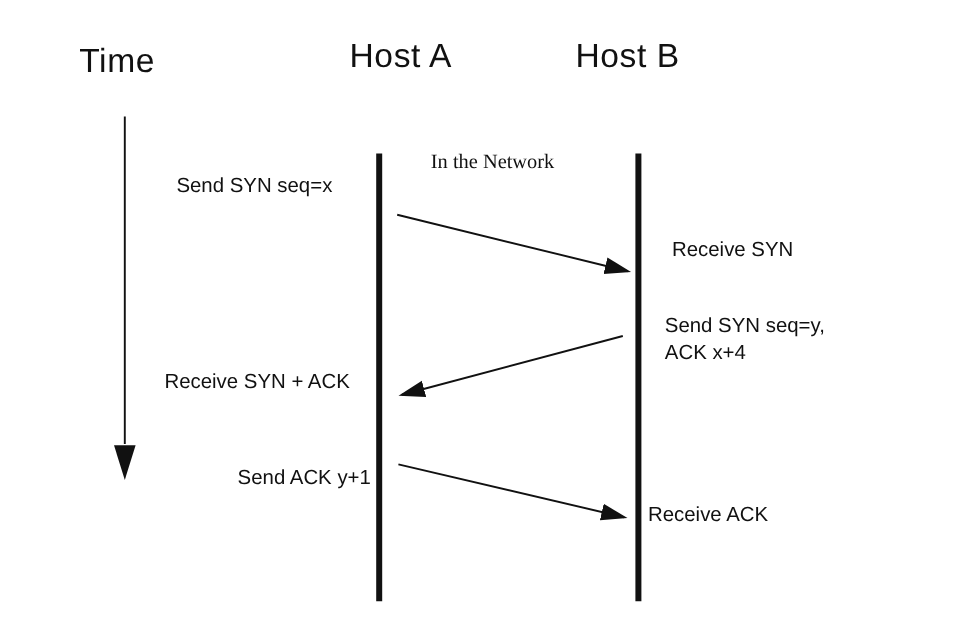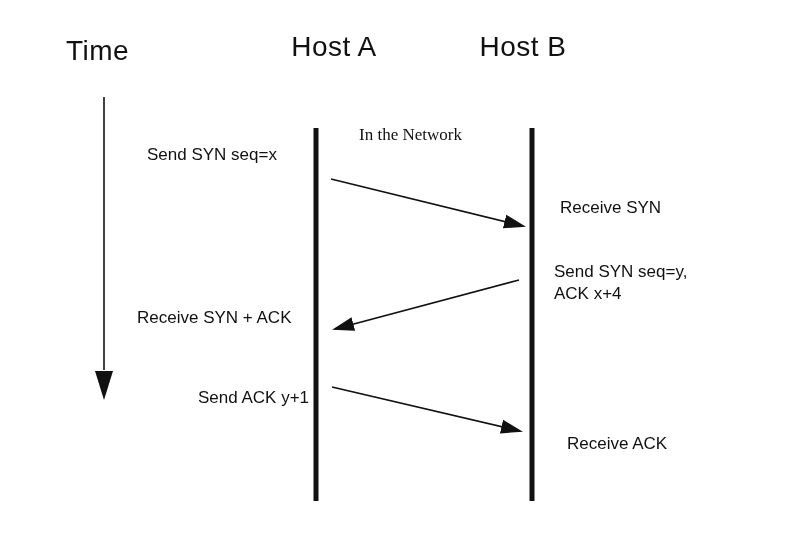--- a/index.html
+++ b/index.html
@@ -78,15 +78,15 @@
 
   <div class="label" style="left:560px; top:197px;">Receive SYN</div>
 
   <div class="label" style="left:554px; top:261px;">Send SYN seq=y,
 ACK x+4</div>
 
   <div class="label" style="left:137px; top:307px;">Receive SYN + ACK</div>
 
   <div class="label" style="left:178px; top:387px;margin-left:20px;">Send ACK y+1</div>
 
-  <div class="label" style="left:567px; top:418px;margin-top:15px;">Receive ACK</div>
+  <div class="label" style="left:540px; top:418px;">Receive ACK</div>
 
 </div>
 
 </body></html>

